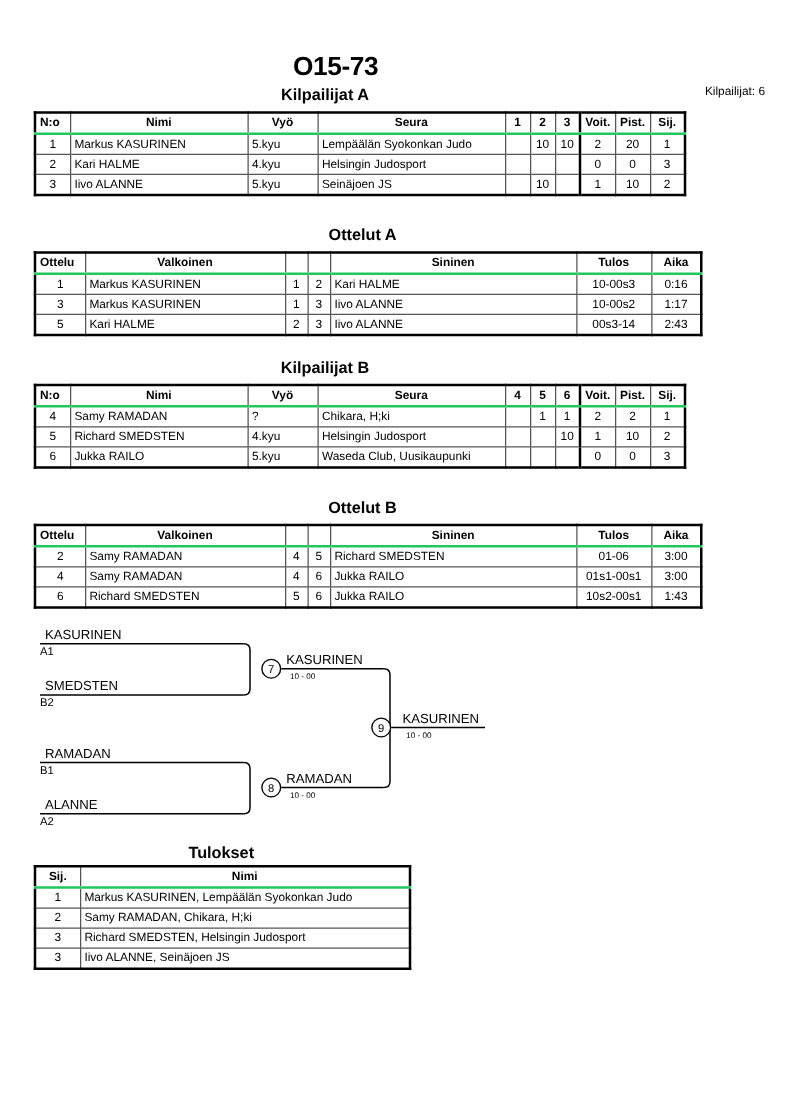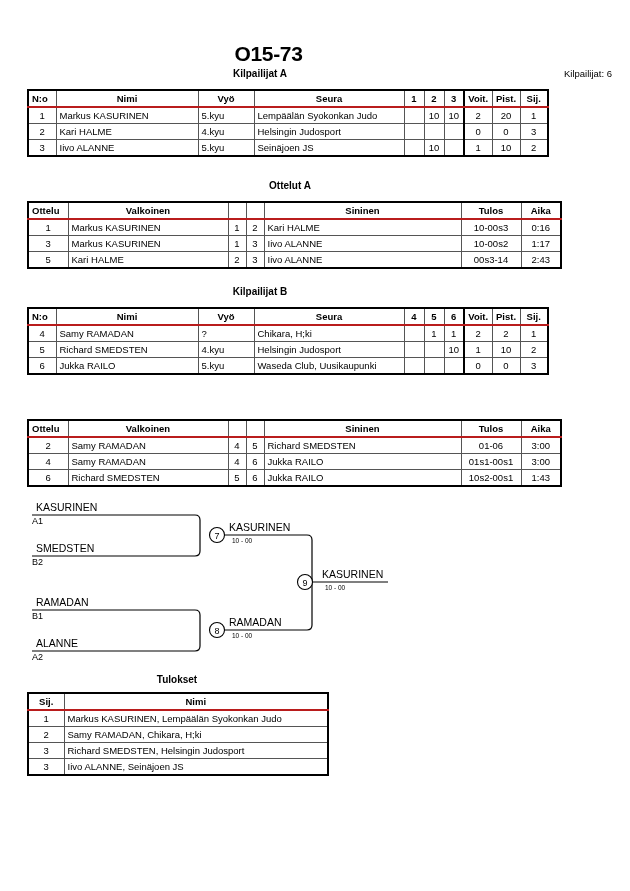--- a/index.html
+++ b/index.html
@@ -38,21 +38,21 @@
     right: 18px;
     top: 68px;
     font-size: 9.5px;
     font-weight: normal;
     color: #000;
   }
 
   
   .section-caption {
     position: absolute;
-    font-size: 10px;
+    font-size: 13px;
     font-weight: bold;
     text-align: center;
   }
 
   
   .tbl {
     position: absolute;
     border-collapse: collapse;
     border: 2px solid #000;
     background: #fff;
@@ -64,21 +64,21 @@
     height: 15px;
     padding: 0 3px;
     font-weight: normal;
     overflow: hidden;
     white-space: nowrap;
     line-height: 15px;
     vertical-align: middle;
   }
   .tbl thead th {
     font-weight: bold;
-    border-bottom: 2px solid #b91c1c;
+    border-bottom: 2px solid #22c55e;
     height: 15px;
   }
   .c { text-align: center; }
   .l { text-align: left; }
   .hdr-left { text-align: left; }
 
   
   .thick-l { border-left: 2px solid #000 !important; }
 
   
@@ -339,20 +339,21 @@
         <td class="c"></td>
         <td class="c"></td>
         <td class="c"></td>
         <td class="c thick-l">0</td>
         <td class="c">0</td>
         <td class="c">3</td>
       </tr>
     </tbody>
   </table>
 
+  <div class="section-caption" style="left:150px; top:398px; width:280px;">Ottelut B</div>
 
   <table class="tbl" style="left:27px; top:419px; width:533px;">
     <colgroup>
       <col style="width:40px">
         <col style="width:160px">
       <col style="width:18px">
         <col style="width:18px">
       <col style="width:197px">
         <col style="width:60px">
         <col style="width:40px">

